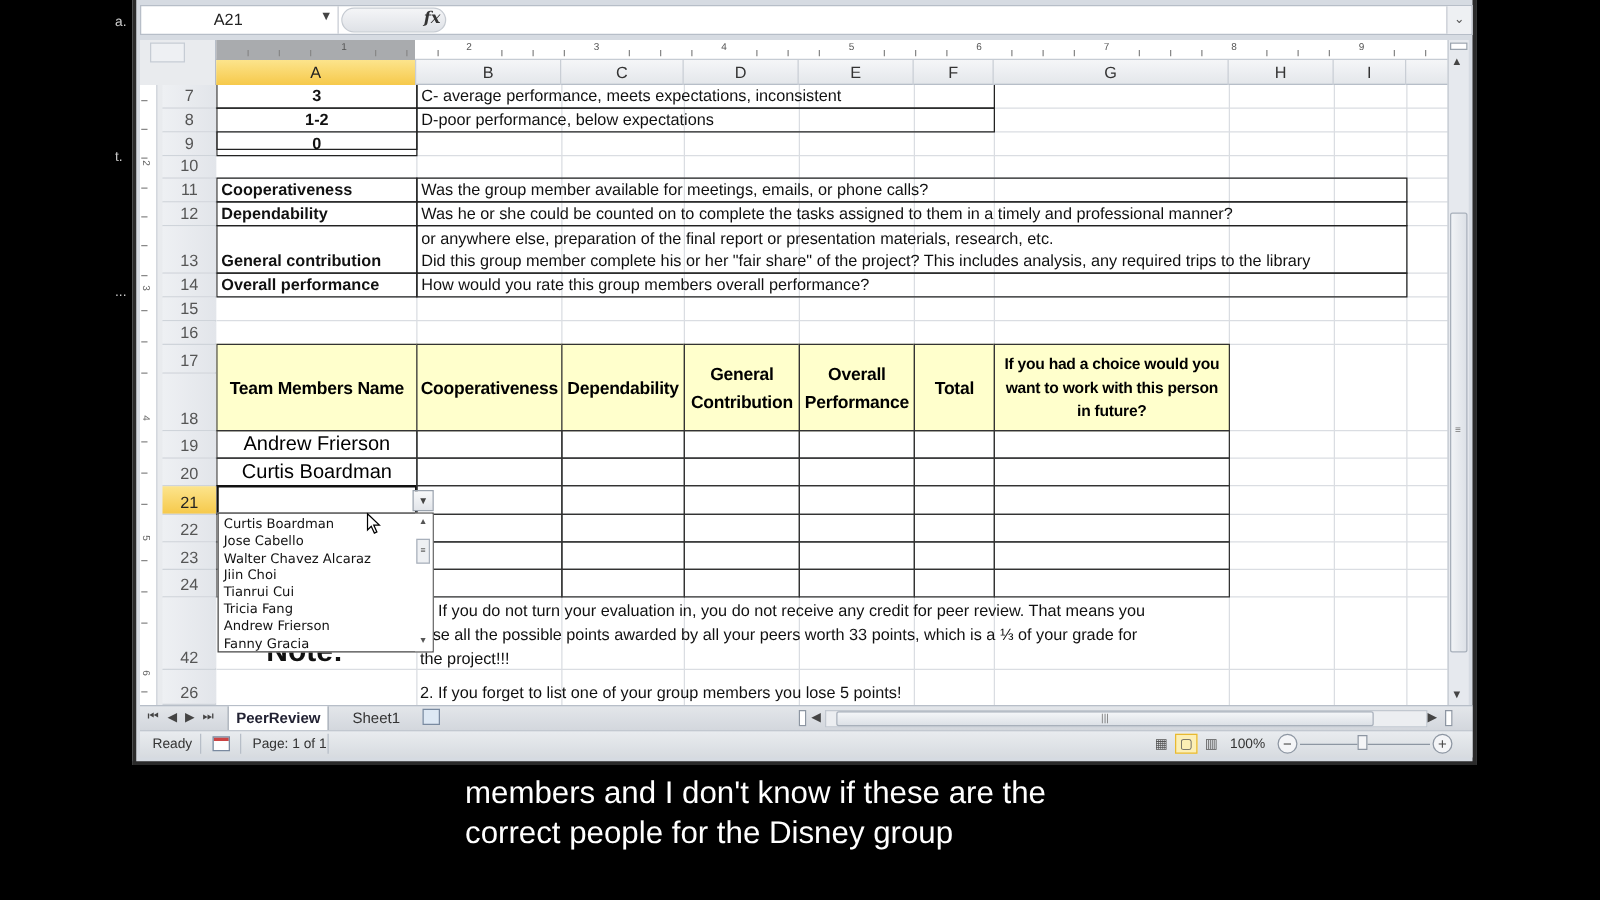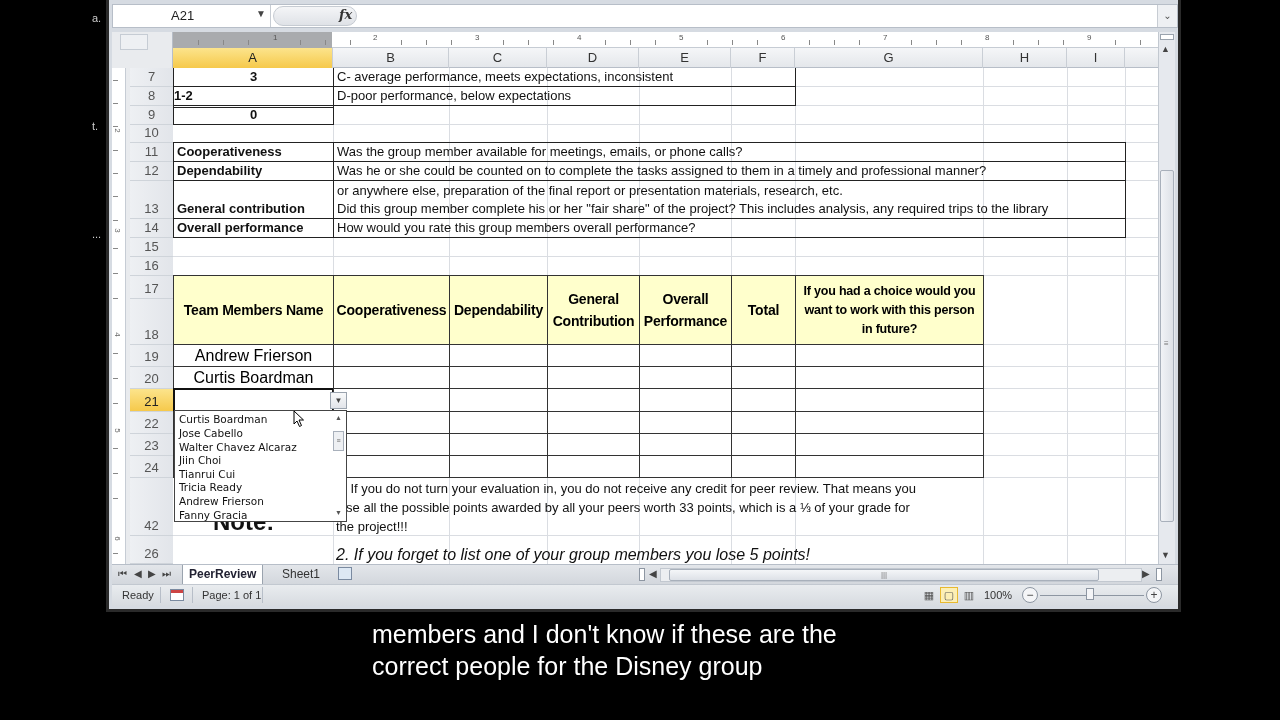--- a/index.html
+++ b/index.html
@@ -253,21 +253,21 @@
       <div class="gl-h" style="top:298px"></div>
     <div class="gl-h" style="top:320px"></div>
       <div class="gl-h" style="top:343px"></div>
       <div class="gl-h" style="top:365px"></div>
     <div class="gl-h" style="top:387px"></div>
       <div class="gl-h" style="top:409px"></div>
       <div class="gl-h" style="top:467px"></div>
 
     <div class="cell bd" style="left:0;top:0;width:161px;height:19px;border-top:none;text-align:center;font-weight:bold;line-height:18px;">3</div>
     <div class="cell bd" style="left:160px;top:0;width:463px;height:19px;border-top:none;padding-left:3px;line-height:18px;">C- average performance, meets expectations, inconsistent</div>
-    <div class="cell bd" style="left:0;top:18px;width:161px;height:22px;text-align:left;font-weight:bold;line-height:18px;">1-2</div>
+    <div class="cell bd" style="left:0;top:18px;width:161px;height:34px;text-align:center;font-weight:bold;line-height:18px;">1-2</div>
     <div class="cell bd" style="left:160px;top:18px;width:463px;height:20px;padding-left:3px;line-height:18px;">D-poor performance, below expectations</div>
     <div class="cell bd" style="left:0;top:37px;width:161px;height:20px;text-align:center;font-weight:bold;line-height:18px;">0</div>
 
     <div class="cell bd" style="left:0;top:74px;width:161px;height:20px;font-weight:bold;padding-left:3px;line-height:18px;">Cooperativeness</div>
     <div class="cell bd" style="left:160px;top:74px;width:793px;height:20px;padding-left:3px;line-height:18px;">Was the group member available for meetings, emails, or phone calls?</div>
     <div class="cell bd" style="left:0;top:93px;width:161px;height:20px;font-weight:bold;padding-left:3px;line-height:18px;">Dependability</div>
     <div class="cell bd" style="left:160px;top:93px;width:793px;height:20px;padding-left:3px;line-height:18px;">Was he or she could be counted on to complete the tasks assigned to them in a timely and professional manner?</div>
     <div class="cell bd" style="left:0;top:112px;width:161px;height:39px;font-weight:bold;padding-left:3px;padding-top:19px;line-height:18px;">General contribution</div>
     <div class="cell bd" style="left:160px;top:112px;width:793px;height:39px;padding-left:3px;">
       <div style="line-height:19px">or anywhere else, preparation of the final report or presentation materials,  research, etc.</div>
@@ -332,32 +332,32 @@
     <div class="bodycell" style="left:466px;top:387px;width:93px;height:23px;"></div>
     <div class="bodycell" style="left:558px;top:387px;width:65px;height:23px;"></div>
     <div class="bodycell" style="left:622px;top:387px;width:189px;height:23px;"></div>
 
     <div class="cell" style="left:40px;top:440px;font-size:24px;font-weight:bold;">Note:</div>
     <div class="cell" style="left:163px;top:411px;width:790px;line-height:19px;font-size:13px;white-space:normal;">
       <div>1. If you do not turn your evaluation in, you do not receive any credit for peer review.  That means you</div>
       <div>lose all the possible points awarded by all your peers worth 33 points, which is a ⅓ of your grade for</div>
       <div>the project!!!</div>
     </div>
-    <div class="cell" style="left:163px;top:478px;font-size:16px;font-style:italic;">2. If you forget to list one of your group members you lose 5 points!</div>
+    <div class="cell" style="left:163px;top:478px;font-size:13px;">2. If you forget to list one of your group members you lose 5 points!</div>
   </div>
 
   <div class="dd-arrow-btn" style="left:221px;top:392px;">▼</div>
 
   <div class="dropdown" style="left:65px;top:410px;">
     <div class="opt" style="top:2px">Curtis Boardman</div>
     <div class="opt" style="top:16px">Jose Cabello</div>
     <div class="opt" style="top:30px">Walter Chavez Alcaraz</div>
     <div class="opt" style="top:43px">Jiin Choi</div>
     <div class="opt" style="top:57px">Tianrui Cui</div>
-    <div class="opt" style="top:70px">Tricia Ready</div>
+    <div class="opt" style="top:70px">Tricia Fang</div>
     <div class="opt" style="top:84px">Andrew Frierson</div>
     <div class="opt" style="top:98px">Fanny Gracia</div>
     <div class="scr">
       <span style="position:absolute;left:3px;top:3px;font-size:7px;color:#555;">▲</span>
       <div class="thumb">≡</div>
       <span style="position:absolute;left:3px;top:98px;font-size:7px;color:#555;">▼</span>
     </div>
   </div>
 
   <svg class="cursor" style="left:184px;top:410px;" width="12" height="18" viewBox="0 0 12 18">

